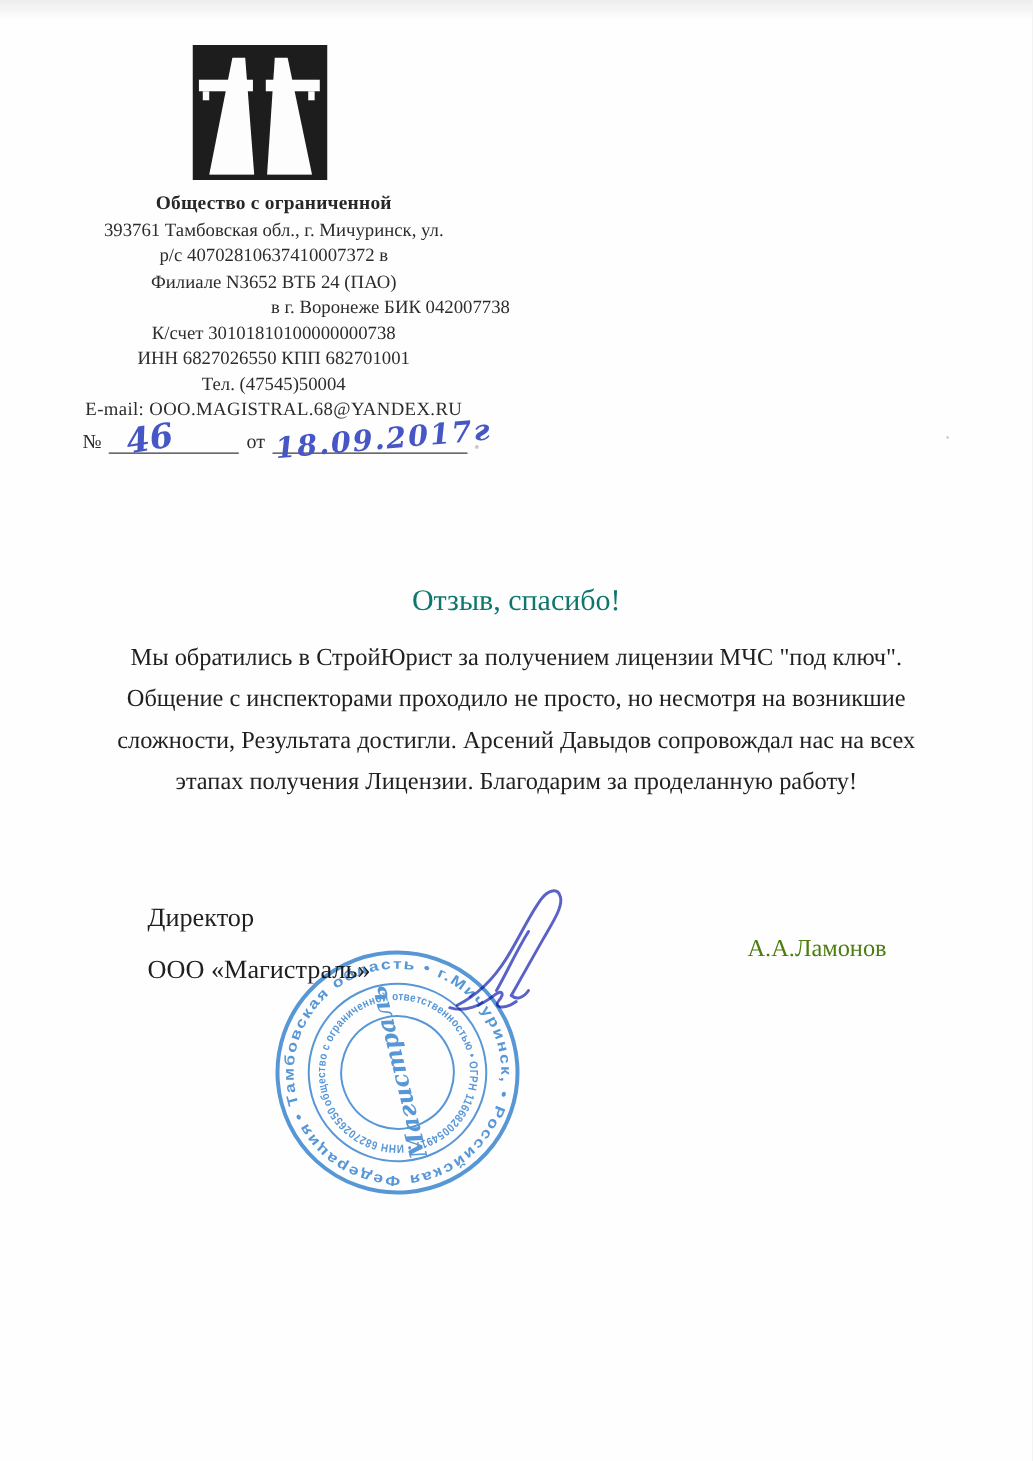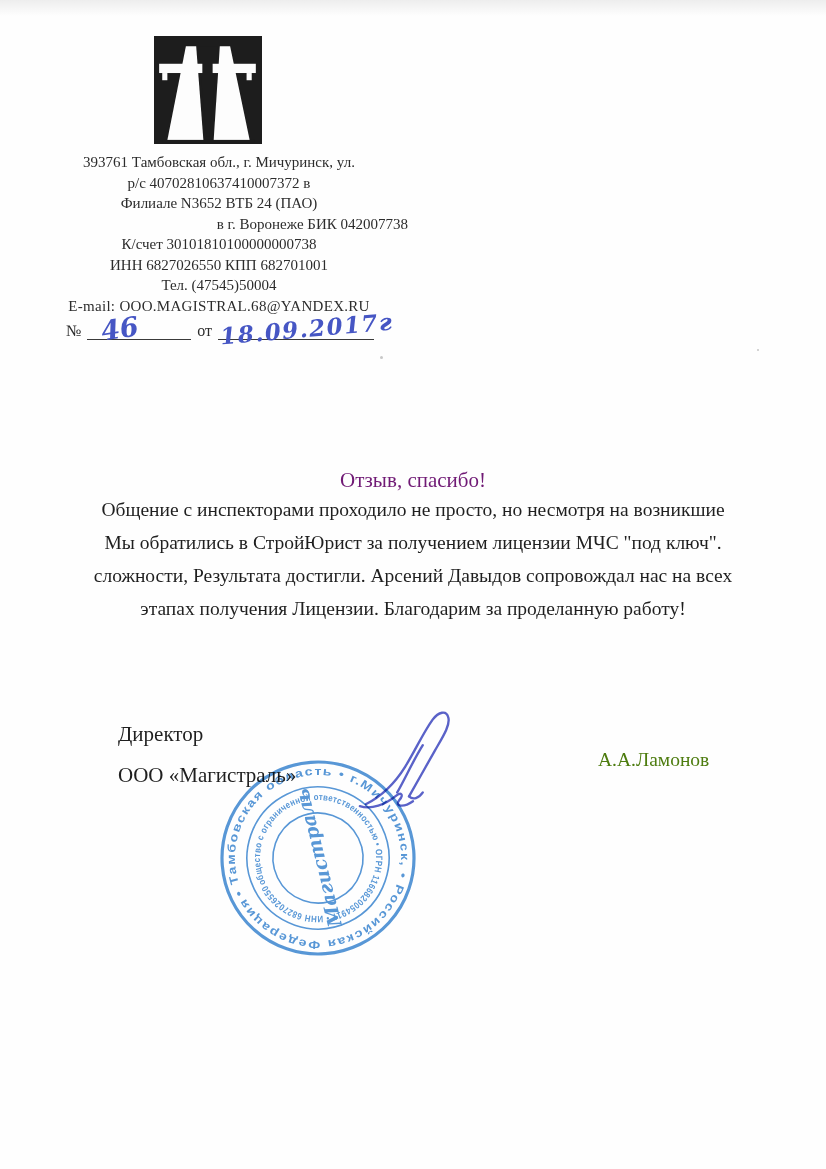--- a/index.html
+++ b/index.html
@@ -37,21 +37,21 @@
   .hand{
     position:absolute;bottom:-4px;left:6px;
     font-style:italic;font-weight:bold;color:#4656c4;
     font-family:"DejaVu Serif", serif;white-space:nowrap;
   }
   .hand.h-num{font-size:27px;transform:rotate(-9deg);left:14px;bottom:-5px;}
   .hand.h-date{font-size:23px;letter-spacing:1.5px;transform:rotate(-5deg);left:2px;bottom:-3px;}
 
   
   .letter-body{position:absolute;left:54px;top:468px;width:718px;text-align:center;}
-  .letter-title{font-size:21px;margin-bottom:0;color:#701a75;}
+  .letter-title{font-size:24px;margin-bottom:15px;color:#0f766e;}
   .para-line{font-size:19.5px;line-height:33px;color:#1f1f1f;}
 
   
   .sig-position{position:absolute;left:118px;top:722px;font-size:21px;color:#1f1f1f;}
   .sig-position div{margin-bottom:16px;white-space:nowrap;}
   .sig-name{position:absolute;left:598px;top:749px;font-size:19.5px;color:#4d7c0f;white-space:nowrap;}
 
   .signature-svg{position:absolute;left:352px;top:698px;width:118px;height:118px;}
 
   .stamp{
@@ -83,20 +83,21 @@
 
       <rect x="5" y="27" width="42" height="9" fill="#fdfdfd"></rect>
       <rect x="8" y="36" width="5" height="7" fill="#fdfdfd"></rect>
 
       <rect x="57" y="27" width="42" height="9" fill="#fdfdfd"></rect>
       <rect x="90" y="36" width="5" height="7" fill="#fdfdfd"></rect>
 
       <rect x="8" y="101" width="90" height="3" fill="#1d1d1d"></rect>
     </svg>
 
+    <div class="co-line">Общество с ограниченной</div>
 
     <div class="addr-line">393761 Тамбовская обл., г. Мичуринск, ул.</div>
     <div class="addr-line">р/с 40702810637410007372 в</div>
     <div class="addr-line">Филиале N3652 ВТБ 24 (ПАО)</div>
     <div class="addr-line addr-left">в г. Воронеже  БИК 042007738</div>
     <div class="addr-line">К/счет 30101810100000000738</div>
     <div class="addr-line">ИНН 6827026550 КПП 682701001</div>
     <div class="addr-line">Тел. (47545)50004</div>
     <div class="addr-line email-line">E-mail: OOO.MAGISTRAL.68@YANDEX.RU</div>
 
@@ -107,22 +108,22 @@
       </span>
       <span class="lbl2">от</span>
       <span class="blank b2">
         <span class="hand h-date">18.09.2017г</span>
       </span>
     </div>
   </div>
 
   <div class="letter-body">
     <div class="letter-title">Отзыв, спасибо!</div>
+    <div class="para-line">Мы обратились в СтройЮрист за получением лицензии МЧС "под ключ".</div>
     <div class="para-line">Общение с инспекторами проходило не просто, но несмотря на возникшие</div>
-    <div class="para-line">Мы обратились в СтройЮрист за получением лицензии МЧС "под ключ".</div>
     <div class="para-line">сложности, Результата достигли. Арсений Давыдов сопровождал нас на всех</div>
     <div class="para-line">этапах получения Лицензии. Благодарим за проделанную работу!</div>
   </div>
 
   <div class="sig-position">
     <div>Директор</div>
     <div>ООО «Магистраль»</div>
   </div>
 
   <div class="sig-name">А.А.Ламонов</div>

